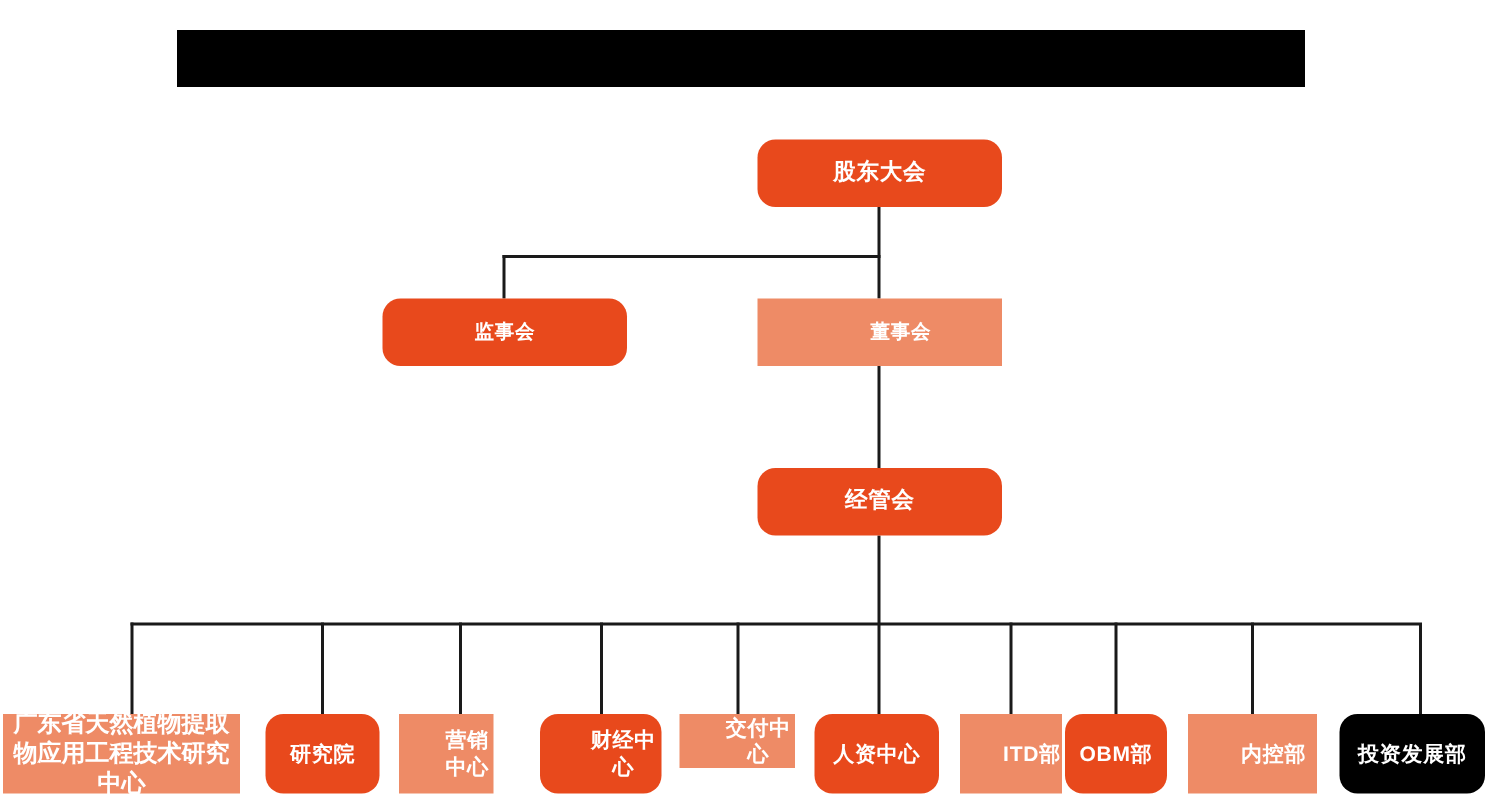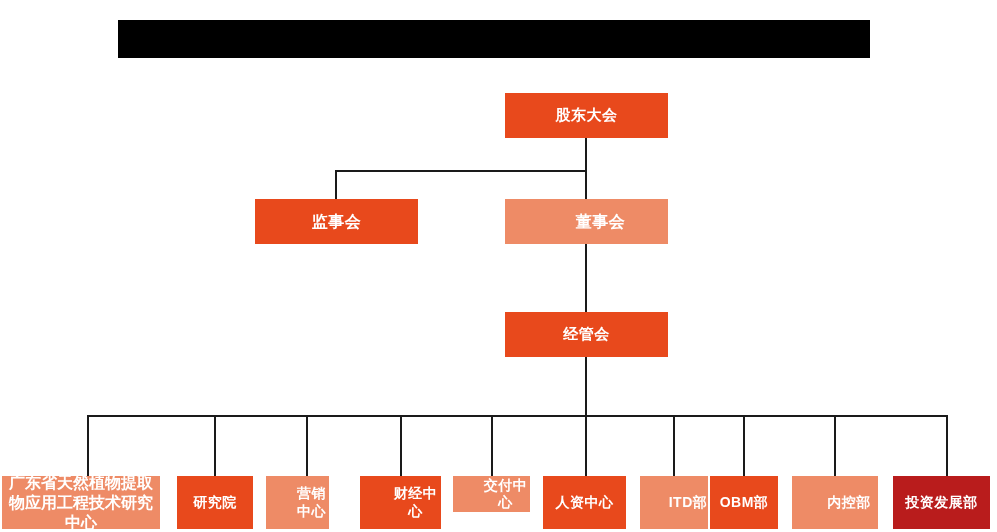--- a/index.html
+++ b/index.html
@@ -27,25 +27,25 @@
     display: flex;
     align-items: center;
     justify-content: center;
     text-align: center;
     color: #ffffff;
     font-weight: bold;
     line-height: 1.25;
     letter-spacing: 0.5px;
     user-select: none;
   }
-  .node.dark   { background: #E8491C; }
+  .node.dark   { background: #E8491C; border-radius: 12px; }
   .node.light  { background: #EE8B66; padding-left: 28px; }
 
   .node.lvl1 { font-size: 15px; }
-  .node.lvl2 { font-size: 16px; align-items: center; }
+  .node.lvl2 { font-size: 13px; align-items: center; }
   .node.lvl3 { font-size: 15px; }
   .node.leaf { font-size: 14px; }
   .node.leaf.small { font-size: 16px; letter-spacing: 0px; padding: 0 4px; }
 
   .conn {
     position: absolute;
     background: #1a1a1a;
   }
   .conn.v { width: 2px; }
   .conn.h { height: 2px; }
@@ -107,17 +107,17 @@
       </div>
       <div class="node light leaf" style="left: 640px; top: 476px; width: 68px; height: 53px; background: rgb(238, 139, 102); color: rgb(255, 255, 255);">
         <span>ITD部</span>
       </div>
       <div class="node dark leaf" style="left: 710px; top: 476px; width: 68px; height: 53px; background: rgb(232, 73, 28); color: rgb(255, 255, 255);">
         <span>OBM部</span>
       </div>
       <div class="node light leaf" style="left: 792px; top: 476px; width: 86px; height: 53px; background: rgb(238, 139, 102); color: rgb(255, 255, 255);">
         <span>内控部</span>
       </div>
-      <div class="node dark leaf" style="left: 893px; top: 476px; width: 97px; height: 53px; background: #b91c1c; color: rgb(255, 255, 255);">
+      <div class="node dark leaf" style="left: 893px; top: 476px; width: 97px; height: 53px; background: #000000; color: rgb(255, 255, 255);">
         <span>投资发展部</span>
       </div>
     </div>
 </div>
 
 </body></html>

